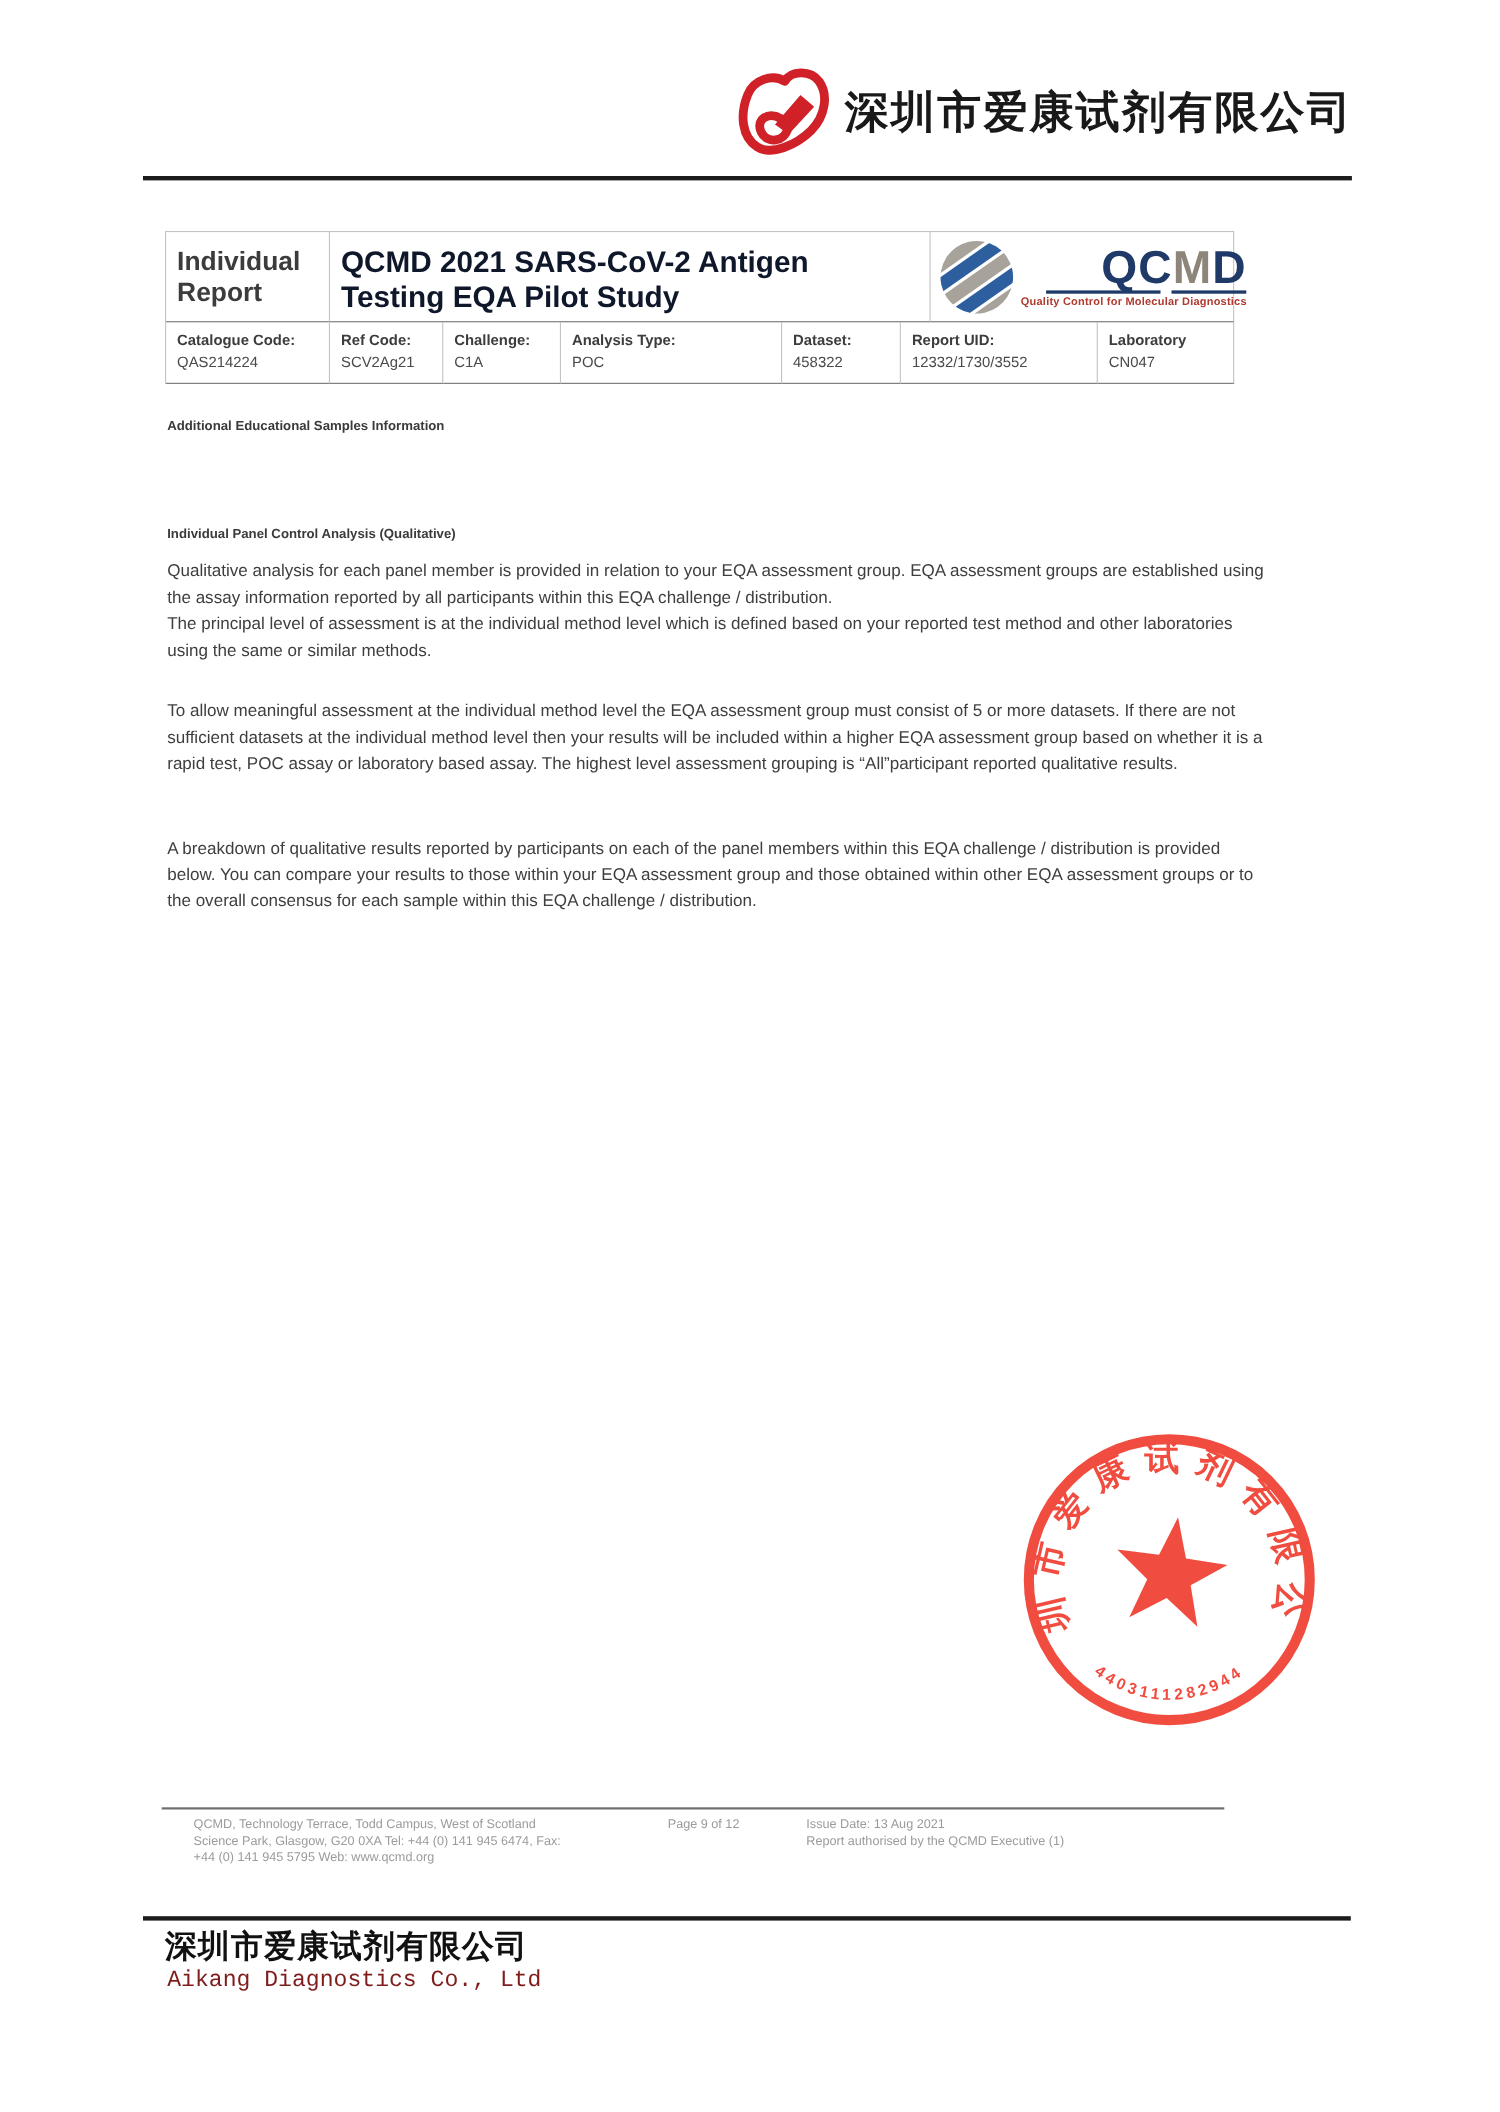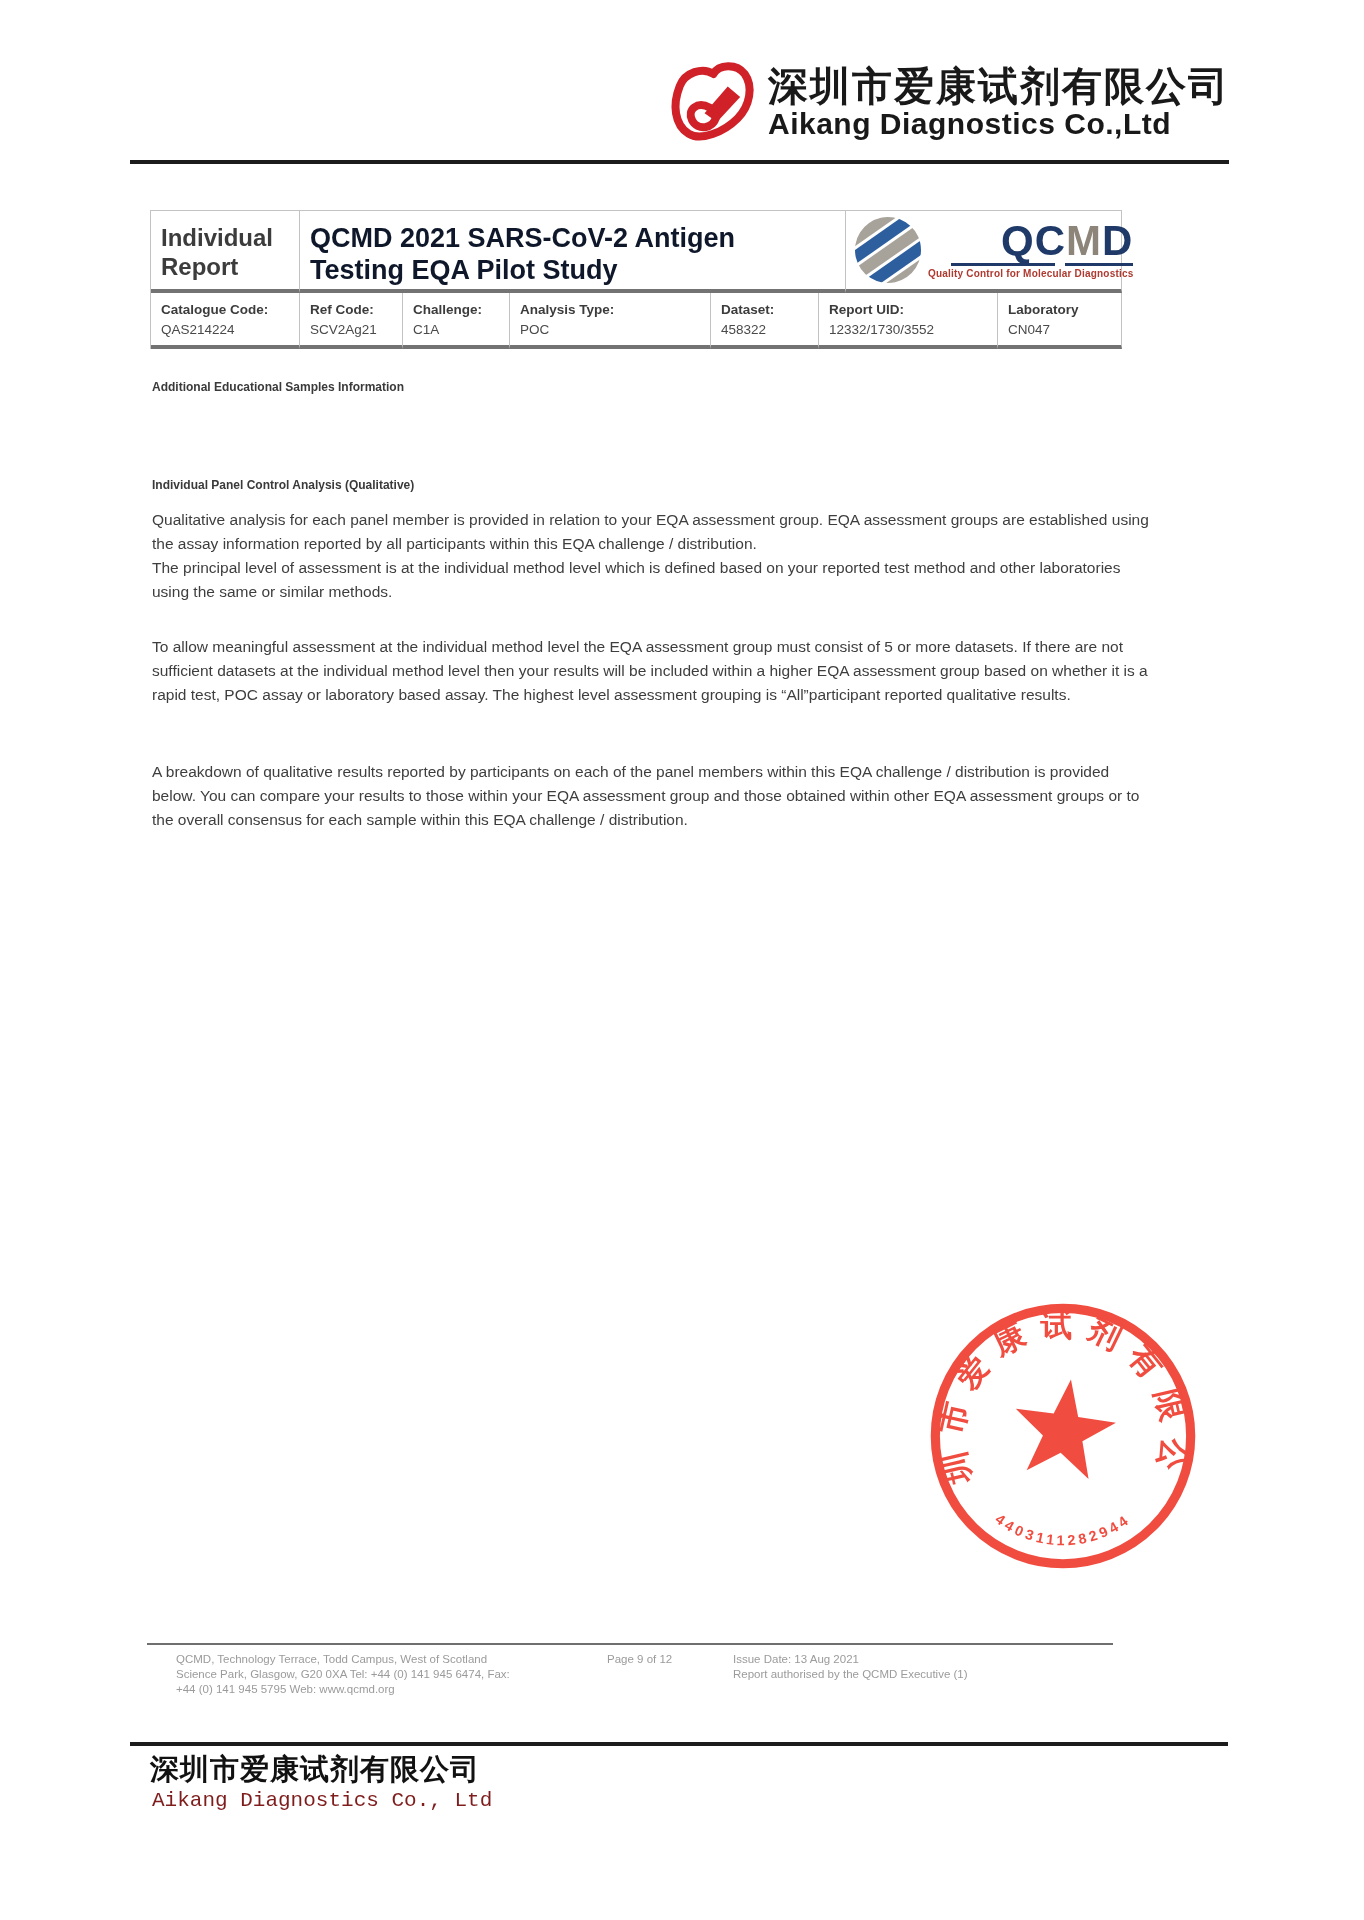--- a/index.html
+++ b/index.html
@@ -14,21 +14,21 @@
   .brand-cn{font-size:40px;font-weight:800;color:#191919;letter-spacing:2px;line-height:1.05;white-space:nowrap;}
   .brand-en{font-size:30px;font-weight:800;color:#191919;letter-spacing:0.5px;line-height:1.1;white-space:nowrap;}
   .rule{position:absolute;background:#1c1c1c;}
   .header-rule{left:130px;top:160px;width:1099px;height:4px;}
 
   
   .report-table{position:absolute;left:150px;top:210px;width:971px;border-top:1px solid #c3c3c3;border-left:1px solid #c3c3c3;background:#fff;}
   .t-row1,.t-row2{display:grid;}
   .t-row1{grid-template-columns:149px 546px 276px;}
   .t-row2{grid-template-columns:149px 103px 107px 201px 108px 179px 124px;}
-  .cell{border-right:1px solid #c3c3c3;border-bottom:4px solid #737373;padding:8px 10px;box-sizing:border-box;}
+  .cell{border-right:1px solid #c3c3c3;border-bottom:1px solid #737373;padding:8px 10px;box-sizing:border-box;}
   .t-row1 .cell{height:82px;}
   .t-row2 .cell{height:56px;padding-top:7px;}
   .title-cell1{font-size:24px;font-weight:700;color:#3c3c3c;line-height:1.22;padding-top:12px;}
   .title-cell2{font-size:27px;font-weight:700;color:#0f172a;line-height:1.18;padding-top:12px;}
   .title-cell2 .inner{display:block;max-width:440px;}
   .f-label{font-size:13.5px;font-weight:700;color:#3c3c3c;line-height:1.5;}
   .f-value{font-size:13.5px;color:#4a4a4a;line-height:1.5;}
   
   .logo-cell{display:flex;align-items:center;gap:4px;padding:4px 6px;}
   .qcmd-globe{width:72px;height:72px;flex:0 0 auto;}
@@ -71,21 +71,20 @@
 <div class="page">
 
   <div class="brand">
     <svg class="brand-icon" viewBox="0 0 110 95" aria-hidden="true">
       <path d="M22,30 C28,14 48,8 60,16 C66,5 86,4 95,16 C105,30 101,52 87,66 C72,81 46,92 32,83 C16,73 14,50 22,30 Z" fill="none" stroke="#cf2127" stroke-width="9" stroke-linejoin="round"></path>
       <path d="M50,60 L76,30 L90,42 L64,70 Z" fill="#cf2127"></path>
       <path d="M56,54 C42,46 30,56 36,68 C42,80 60,78 63,64" fill="none" stroke="#cf2127" stroke-width="9" stroke-linecap="round"></path>
     </svg>
     <div class="brand-text">
       <div class="brand-cn">深圳市爱康试剂有限公司</div>
-      <div class="brand-en">Aikang Diagnostics Co.,Ltd</div>
     </div>
   </div>
   <div class="rule header-rule"></div>
 
   <div class="report-table">
     <div class="t-row1">
       <div class="cell title-cell1">Individual Report</div>
       <div class="cell title-cell2">
         <span class="inner">QCMD 2021 SARS-CoV-2 Antigen Testing EQA Pilot Study</span>
       </div>

